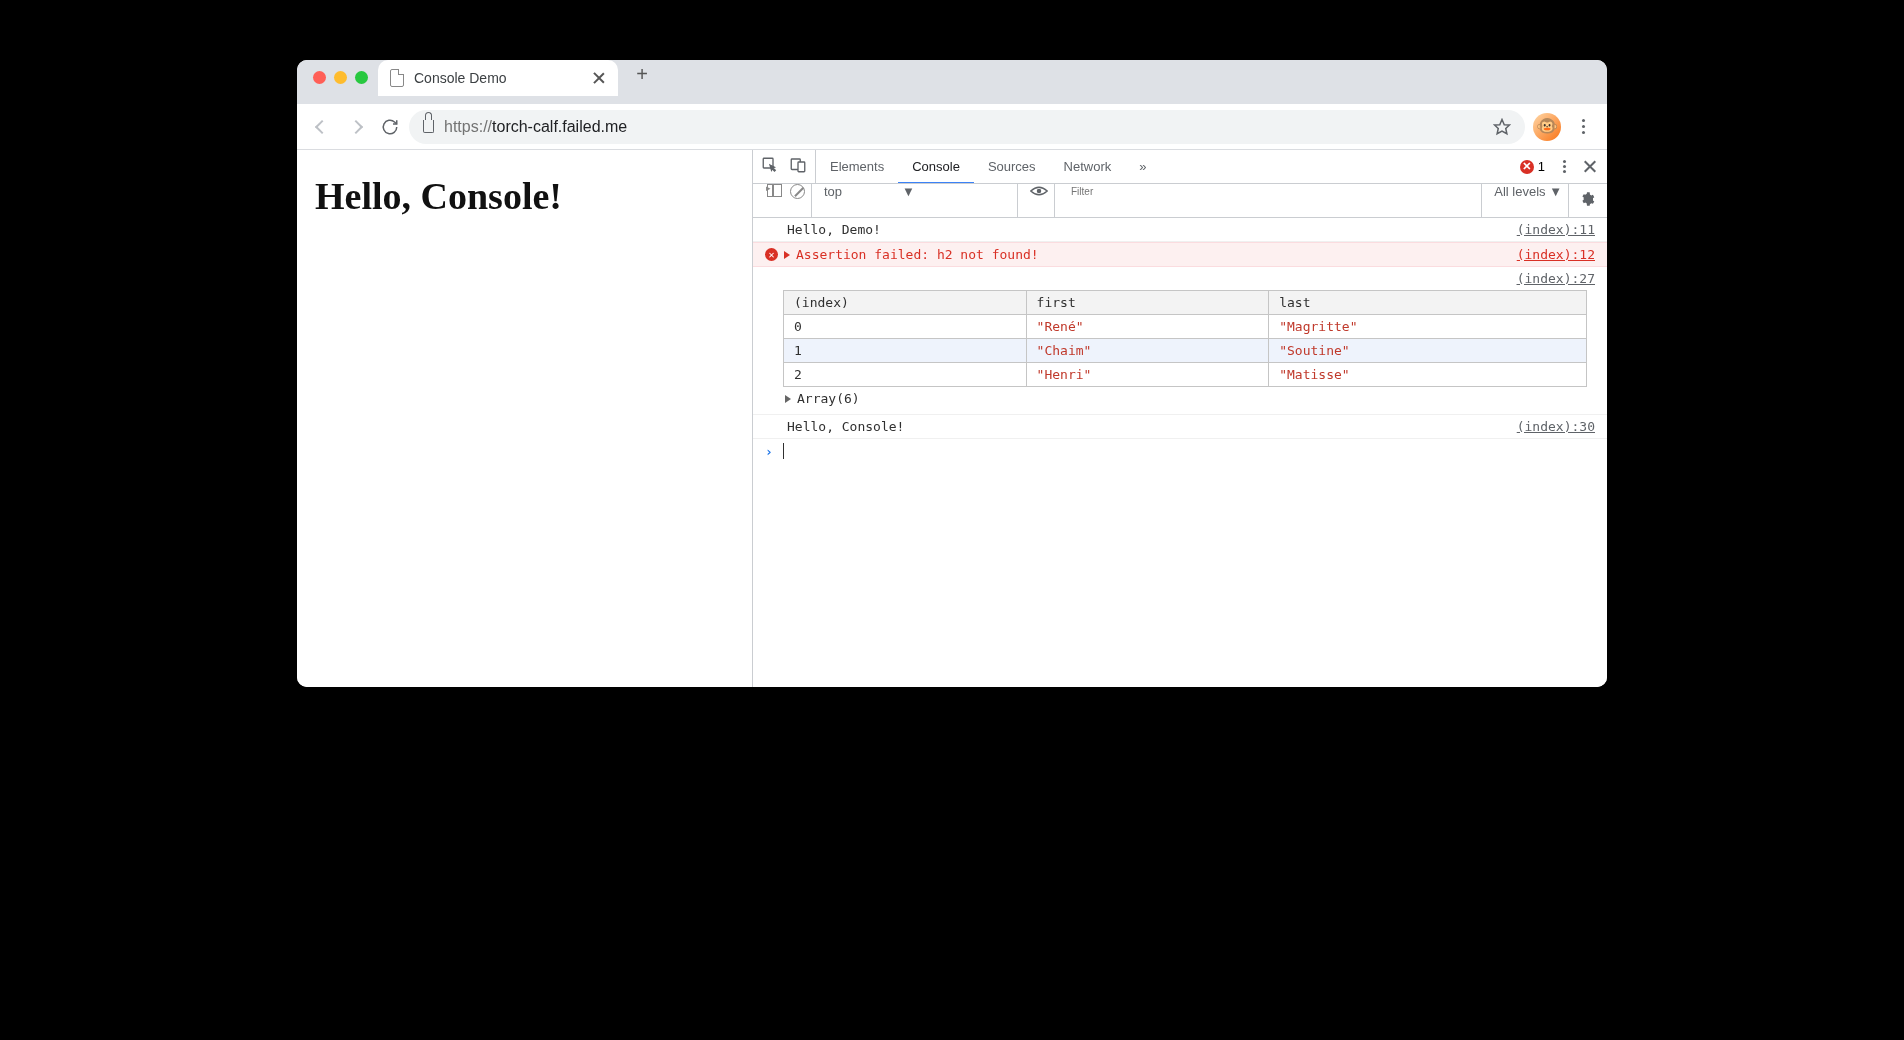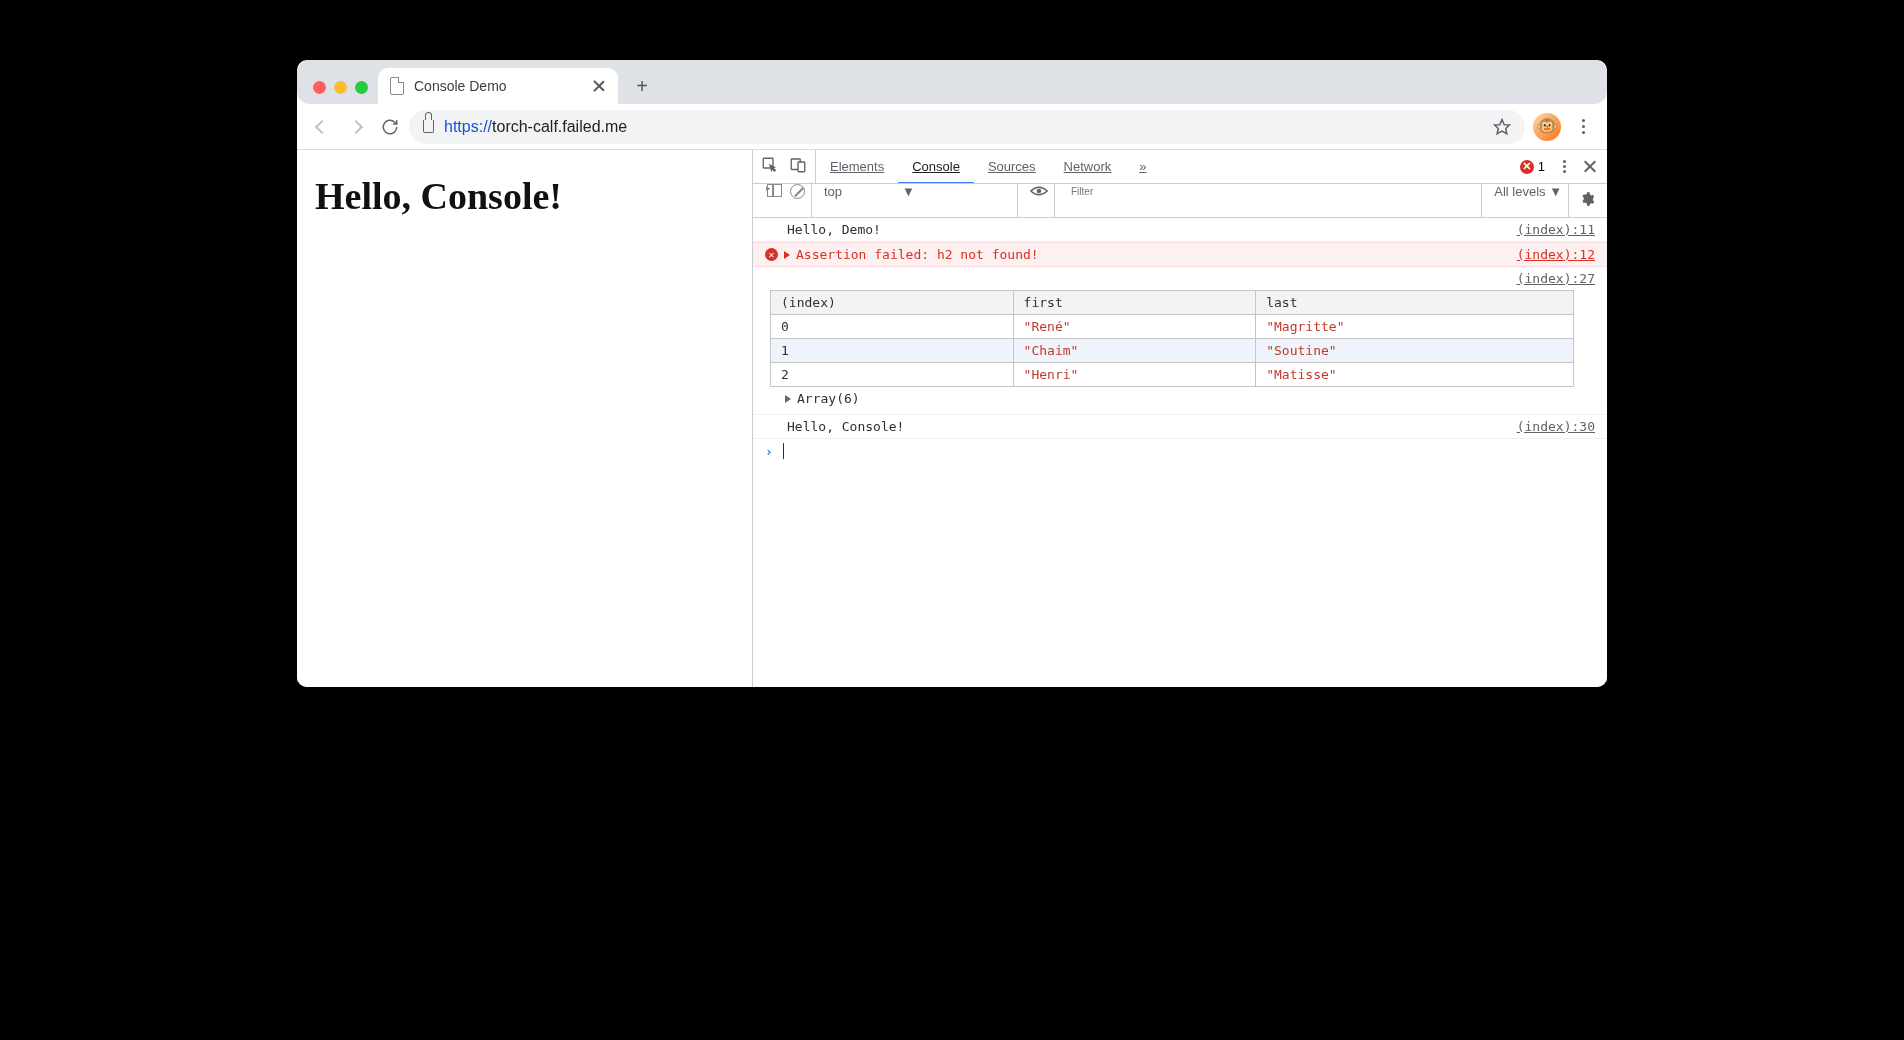--- a/index.html
+++ b/index.html
@@ -20,23 +20,21 @@
   border-radius: 10px;
   box-shadow: 0 25px 60px rgba(0,0,0,0.6);
   overflow: hidden;
   display: flex;
   flex-direction: column;
 }
 .tabbar {
   height: 44px;
   background: #dee1e6;
   display: flex;
-  align-items: flex-end;
   padding-left: 10px;
-  border-radius: 13px;
 }
 .traffic { display: flex; gap: 8px; align-items: center; padding: 0 10px 10px 6px; }
 .tl { width: 13px; height: 13px; border-radius: 50%; }
 .red { background: #ff5f57; }
 .yellow { background: #febc2e; }
 .green { background: #28c840; }
 .tab {
   background: #fff;
   height: 36px;
   border-radius: 10px 10px 0 0;
@@ -77,39 +75,39 @@
   border-radius: 17px;
   display:flex;
   align-items:center;
   padding: 0 14px;
   gap: 10px;
   font-size: 16px;
   color: #202124;
 }
 .lock { width:11px; height:13px; border:1.5px solid #5f6368; border-top:none; border-radius: 0 0 2px 2px; position:relative; }
 .lock::before { content:""; position:absolute; top:-8px; left:1px; width:5px; height:7px; border:1.5px solid #5f6368; border-bottom:none; border-radius: 5px 5px 0 0; }
-.url-scheme { color:#1d4ed8; }
+.url-scheme { color:#737373; }
 .star { width:18px; height:18px; color:#5f6368; }
 .star svg { width:100%; height:100%; }
 .avatar { width:28px; height:28px; border-radius:50%; background: linear-gradient(135deg,#ffd8a8,#f97316); margin: 0 4px; position:relative; overflow:hidden; }
 .avatar::after { content:"🐵"; position:absolute; left:3px; top:2px; font-size:18px; }
 .kebab { width:28px; height:28px; display:flex; flex-direction:column; align-items:center; justify-content:center; gap:3px; }
 .kebab span { width:3px; height:3px; background:#5f6368; border-radius:50%; }
 
 .content-area { flex:1; display:flex; overflow:hidden; }
 .page { width: 455px; background:#fff; padding: 24px 18px; }
 .page h1 { font-family: Georgia, "Times New Roman", serif; font-weight:bold; font-size: 38px; color:#111; }
 
 .devtools { flex:1; display:flex; flex-direction:column; border-left:1px solid #cacdd1; background:#fff; font-size:13px; }
 
 .dt-tabs { height:34px; border-bottom:1px solid #cacdd1; display:flex; align-items:stretch; }
 .dt-tabs-left { display:flex; align-items:center; padding:0 8px; gap:10px; border-right:1px solid #cacdd1; }
 .select-icon svg, .device-icon svg { width:18px; height:18px; }
 .dt-tablist { display:flex; align-items:stretch; }
-.dt-tab { padding: 0 14px; display:flex; align-items:center; color:#5f6368; cursor:pointer;text-decoration:underline; }
+.dt-tab { padding: 0 14px; display:flex; align-items:center; color:#5f6368; cursor:pointer; }
 .dt-tab.active { color:#202124; border-bottom:1px solid #3b82f6; }
 .dt-tabs-right { margin-left:auto; display:flex; align-items:center; gap:10px; padding:0 10px; }
 .more-chevron { font-size:13px; color:#5f6368; }
 .error-count { display:flex; align-items:center; gap:4px; font-size:13px; }
 .error-dot { width:14px; height:14px; border-radius:50%; background:#d93025; color:#fff; font-size:11px; display:flex; align-items:center; justify-content:center; font-weight:bold; }
 .close-x { width:14px; height:14px; position:relative; }
 .close-x::before,.close-x::after { content:""; position:absolute; left:6px; top:-1px; width:2px; height:15px; background:#5f6368; }
 .close-x::before { transform:rotate(45deg); } .close-x::after { transform:rotate(-45deg); }
 
 .dt-toolbar { height:34px; border-bottom:1px solid #cacdd1; display:flex; align-items:center; padding:0 8px; gap:6px; color:#5f6368; font-size:13px; }
@@ -130,21 +128,21 @@
 .row { display:flex; align-items:flex-start; padding:4px 12px; border-bottom:1px solid #f0f0f0; min-height:24px; }
 .row .msg { flex:1; padding-left:22px; color:#303030; }
 .row .src { color:#5f6368; text-decoration: underline; font-family: Menlo, Consolas, monospace; }
 .row.error { background:#fdf0f0; border-top:1px solid #fbdcdf; border-bottom:1px solid #fbdcdf; }
 .row.error .msg { color:#d93025; padding-left:0; display:flex; align-items:center; gap:6px; }
 .row.error .src { color:#d93025; }
 .triangle { width:0; height:0; border-top:4px solid transparent; border-bottom:4px solid transparent; border-left:6px solid currentColor; }
 
 .table-section { padding: 0 0 4px 10px; border-bottom:1px solid #f0f0f0; }
 .table-src { text-align:right; padding:4px 12px 4px 0; color:#5f6368; text-decoration:underline; }
-.dt-table { border-collapse:collapse; margin-left:7px; width: calc(100% - 40px); font-family: Menlo, Consolas, monospace; font-size:13px; }
+.dt-table { border-collapse:collapse; margin-left:20px; width: calc(100% - 40px); font-family: Menlo, Consolas, monospace; font-size:13px; }
 .dt-table th, .dt-table td { border:1px solid #c5c5c5; padding:4px 10px; text-align:left; vertical-align:middle; }
 .dt-table th { background:#f3f3f3; color:#303030; font-weight:normal; }
 .dt-table tbody tr:nth-child(even) { background:#eef3fc; }
 .dt-table td.idx { color:#303030; }
 .dt-table td.val { color:#c0392b; }
 .array-summary { padding:4px 0 4px 22px; display:flex; align-items:center; gap:6px; color:#303030; cursor:pointer; }
 
 .prompt-row { display:flex; align-items:center; padding:4px 12px; }
 .prompt-ch { color:#1a73e8; font-family: Menlo, Consolas, monospace; font-weight:bold; margin-right:10px; }
 .cursor { width:1px; height:16px; background:#303030; }

